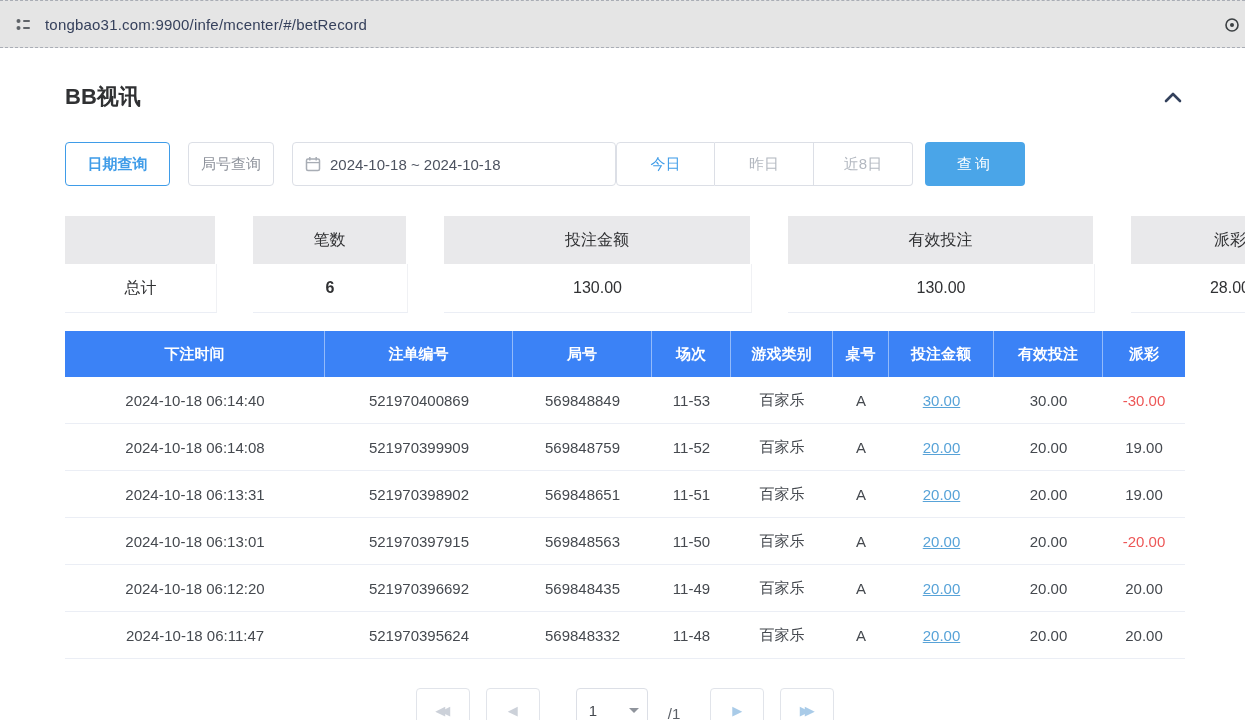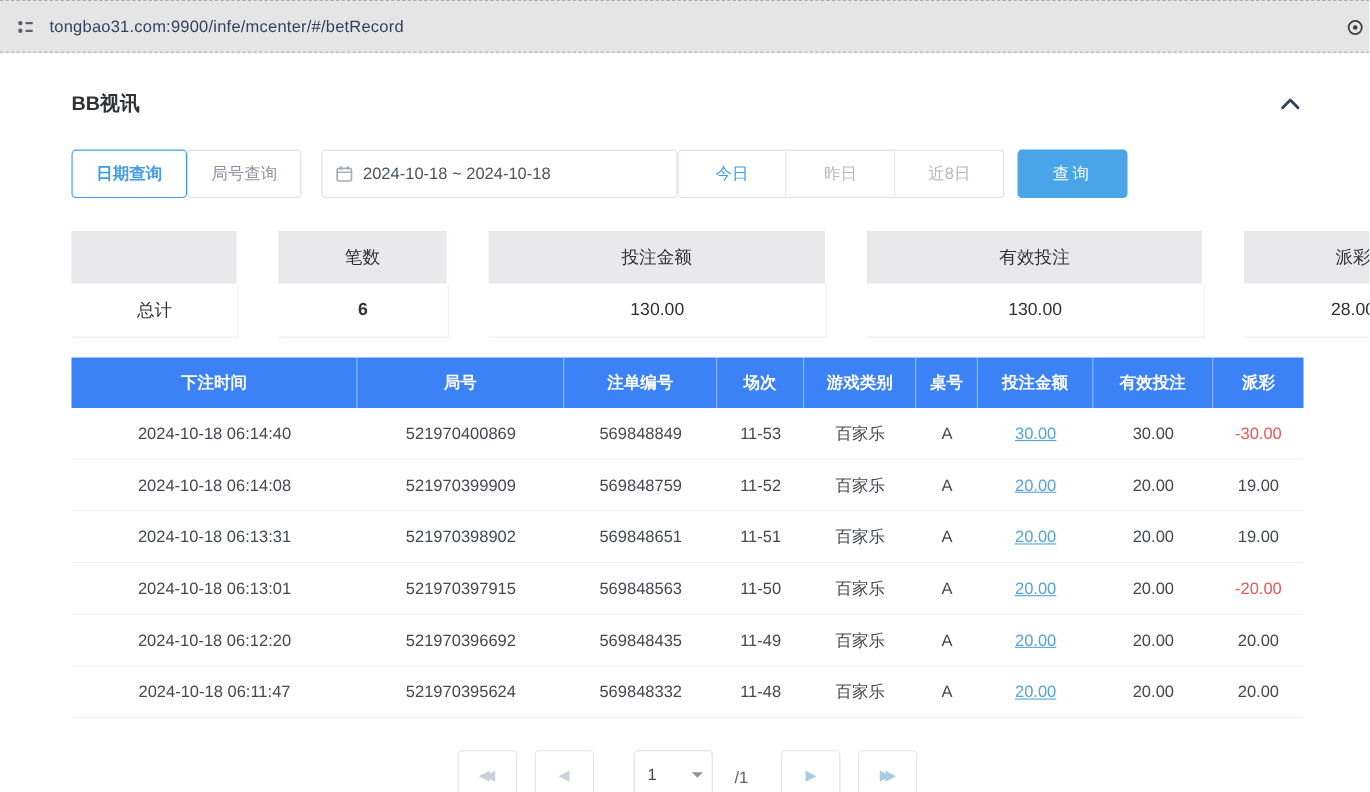--- a/index.html
+++ b/index.html
@@ -19,30 +19,30 @@
     height:48px;background:#e5e5e5;display:flex;align-items:center;
     padding:0 14px;position:relative;
     border-top:1px dashed #a9adb5;border-bottom:1px dashed #a9adb5;
   }
   .urlbar .badge-icon{display:flex;align-items:center;}
   .url-text{font-size:15px;color:#36415c;margin-left:12px;letter-spacing:.2px;cursor:text;}
   .urlbar-right{position:absolute;right:5px;top:16px;}
   
   .content{margin-left:65px;width:1120px;}
   .panel-header{margin-top:34px;display:flex;justify-content:space-between;align-items:center;}
-  .panel-title{font-size:18px;font-weight:bold;color:#303133;text-align:right;}
+  .panel-title{font-size:22px;font-weight:bold;color:#303133;text-align:right;}
   .collapse-btn{cursor:pointer;display:flex;align-items:center;padding:2px;}
   
   .filter-row{margin-top:30px;display:flex;align-items:center;}
   .btn{
     height:44px;border:1px solid #dcdfe6;border-radius:4px;background:#fff;
     font-size:15px;display:inline-flex;align-items:center;justify-content:center;cursor:pointer;
   }
   .btn-date{color:var(--accent);border-color:var(--accent);font-weight:bold;width:105px;}
-  .btn-round{color:#8d929b;width:104px;}
+  .btn-round{color:#8d929b;width:86px;margin-left:18px;}
   .date-input{
     margin-left:18px;width:324px;height:44px;border:1px solid #dcdfe6;border-radius:4px;
     display:flex;align-items:center;padding:0 12px;gap:9px;background:#fff;cursor:pointer;
   }
   .date-text{font-size:15px;color:#4d5360;}
   .quick-group{margin-left:0;display:flex;}
   .quick-btn{
     width:99px;height:44px;border:1px solid #dcdfe6;background:#fff;font-size:15px;
     color:#b3b8c0;display:flex;align-items:center;justify-content:center;cursor:pointer;
   }
@@ -173,22 +173,22 @@
       <div class="sum-cell sum-count">6</div>
       <div class="sum-cell">130.00</div>
       <div class="sum-cell">130.00</div>
       <div class="sum-cell">28.00</div>
     </div>
   </div>
 
   <div class="table">
     <div class="tgrid thead">
       <div class="th">下注时间</div>
+      <div class="th">注单编号</div>
       <div class="th">局号</div>
-      <div class="th">注单编号</div>
       <div class="th">场次</div>
       <div class="th">游戏类别</div>
       <div class="th">桌号</div>
       <div class="th">投注金额</div>
       <div class="th">有效投注</div>
       <div class="th">派彩</div>
     </div>
     <div>
   <div class="tgrid trow">
     <div class="td">2024-10-18 06:14:40</div>

